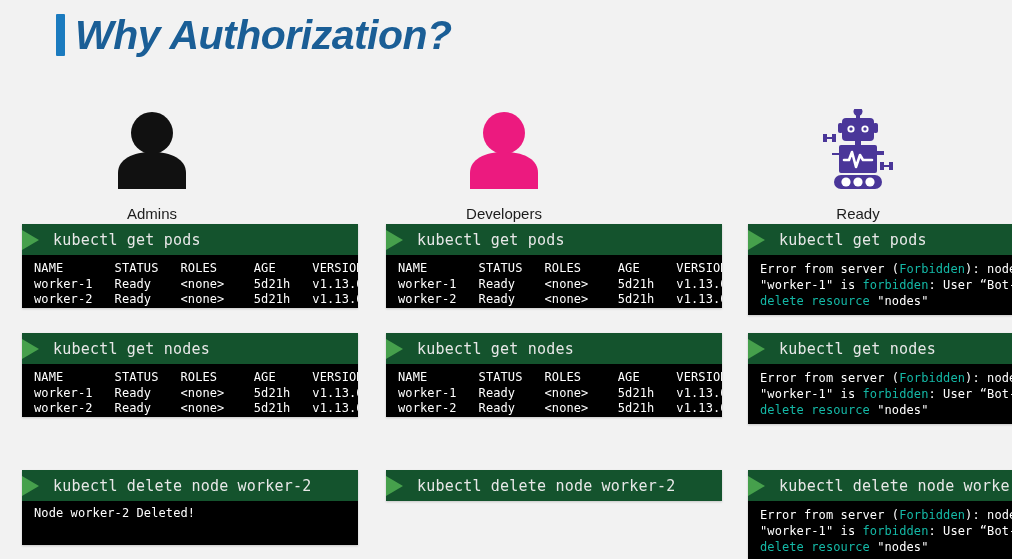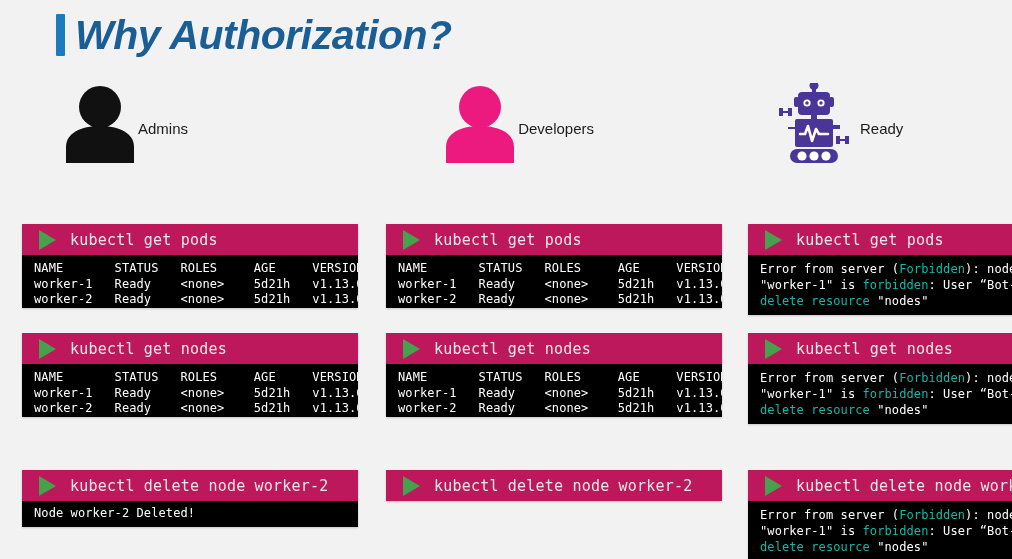--- a/index.html
+++ b/index.html
@@ -36,25 +36,26 @@
     font-weight: bold;
     color: #1a5e96;
     letter-spacing: -0.5px;
     white-space: nowrap;
     line-height: 1;
   }
 
   
   .persona {
     position: absolute;
-    top: 85px;
+    top: 111px;
     width: 180px;
     display: flex;
-    flex-direction: row;
+    flex-direction: column;
     align-items: center;
+    gap: 9px;
   }
   .persona-icon {
     height: 78px;
     display: flex;
     align-items: flex-end;
     justify-content: center;
   }
   .persona-label {
     margin-top: 8px;
     font-size: 15px;
@@ -65,25 +66,25 @@
   #persona-devs    { left: 414px; justify-content: flex-end; }
   #persona-bots    { left: 768px; }
 
   
   .term {
     position: absolute;
     overflow: hidden;
     box-shadow: 0 1px 2px rgba(0,0,0,0.18);
   }
   .term-bar {
-    background: #be185d;
+    background: #14532d;
     height: 31px;
     display: flex;
     align-items: center;
-    padding-left: 17px;
+    padding-left: 0;
     box-sizing: border-box;
   }
   .play-tri {
     width: 0;
     height: 0;
     border-top: 10px solid transparent;
     border-bottom: 10px solid transparent;
     border-left: 17px solid #46a04c;
     margin-right: 14px;
     flex: none;
@@ -114,21 +115,21 @@
   
   .col1 { left: 22px;  width: 336px; }
   .col2 { left: 386px; width: 336px; }
   .col3 { left: 748px; width: 290px; }
 
   .row1 { top: 224px; }
   .row2 { top: 333px; }
   .row3 { top: 470px; }
 
   .term-body.table   { height: 53px; }
-  .term-body.oneline { height: 26px; padding-top: 5px; }
+  .term-body.oneline { height: 44px; padding-top: 5px; }
   .term-body.error   { height: 60px; }
   .term-body.error3  { height: 60px; }
 </style>
 </head>
 <body>
 
 <div class="slide-title">
   <div class="title-accent"></div>
   <div class="title-text">Why Authorization?</div>
 </div>

